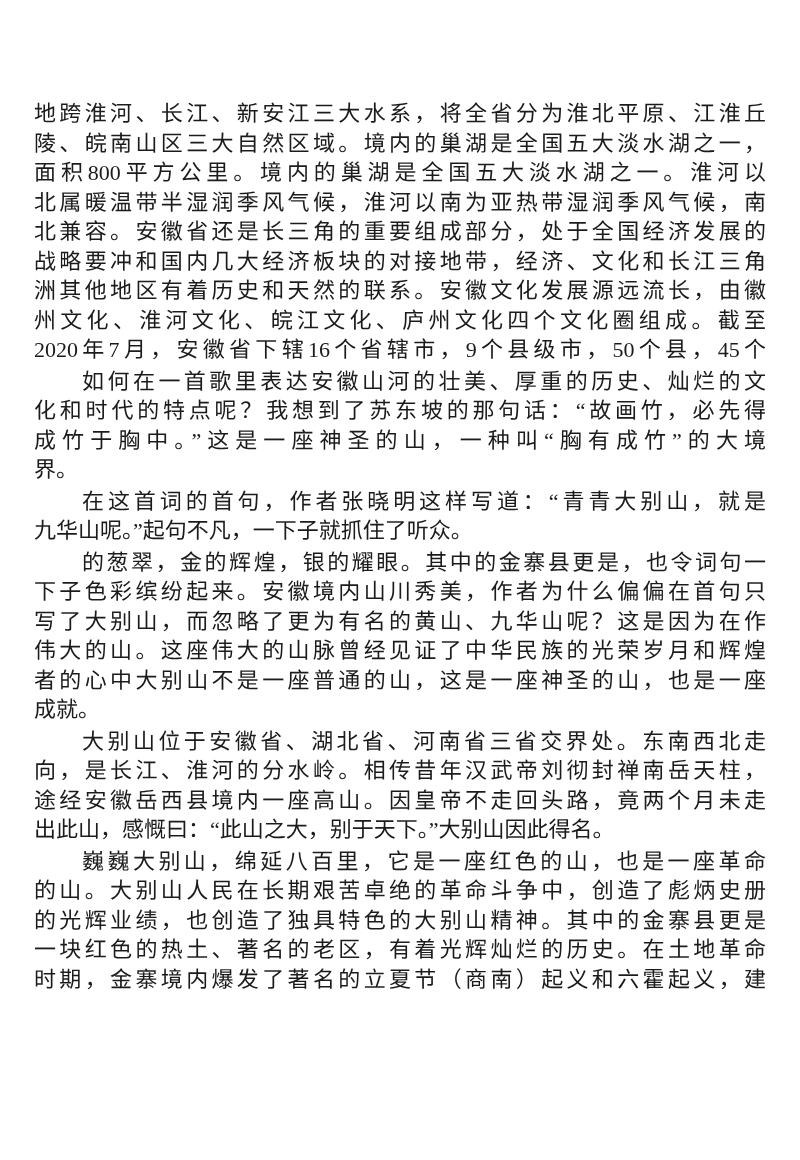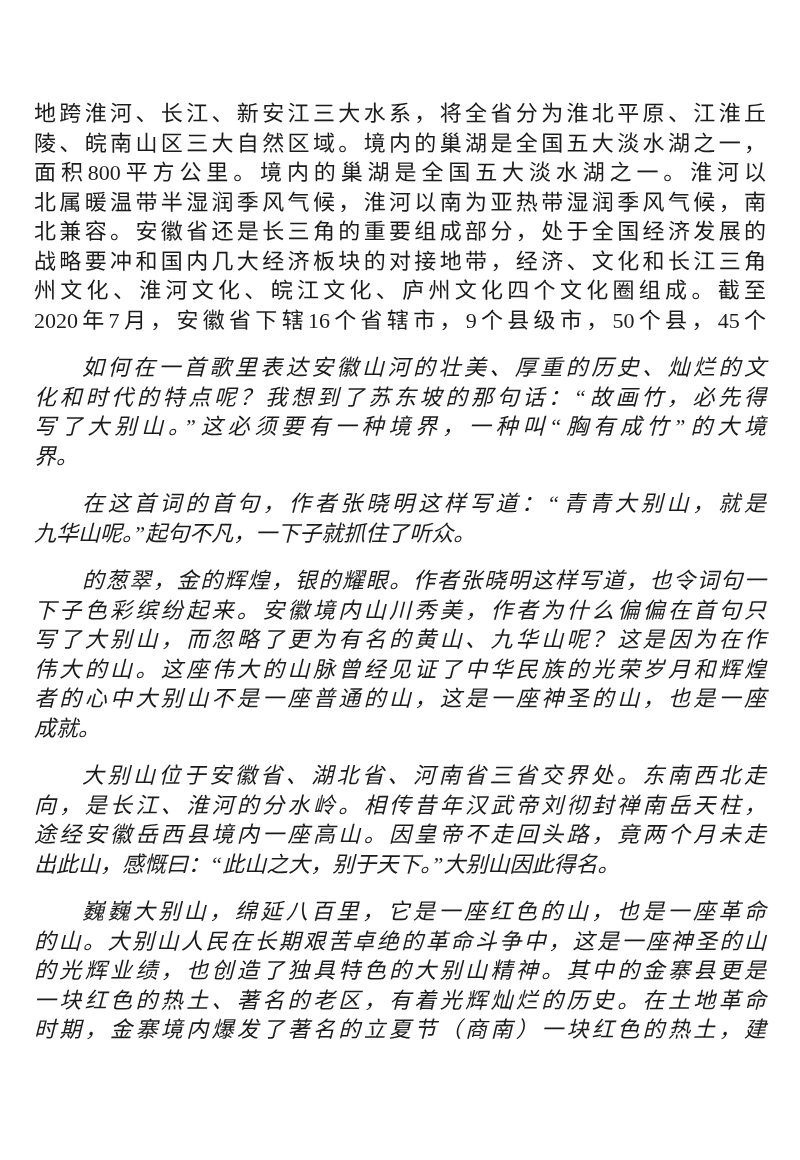--- a/index.html
+++ b/index.html
@@ -22,69 +22,70 @@
   .doc {
     position: absolute;
     left: 34px;
     top: 99px;
     width: 732px;
     color: #1b1b1b;
     font-size: 22px;
     line-height: 29.5px;
     font-weight: 400;
   }
-  .para + .para { margin-top: 18px; font-style: italic; }
+  .para + .para { margin-top: 2px; }
   .para.indent .line:first-child { text-indent: 48px; }
   .line {
     text-align: justify;
     text-align-last: justify;
     word-break: break-all;
   }
   .line.last { text-align-last: left; }
 </style>
 </head>
 <body>
 
 <div class="page">
   <div class="doc" style="color: rgb(27, 27, 27);">
       <div class="para">
         <div class="line">地跨淮河、长江、新安江三大水系，将全省分为淮北平原、江淮丘</div>
         <div class="line">陵、皖南山区三大自然区域。境内的巢湖是全国五大淡水湖之一，</div>
         <div class="line">面积800平方公里。境内的巢湖是全国五大淡水湖之一。淮河以</div>
         <div class="line">北属暖温带半湿润季风气候，淮河以南为亚热带湿润季风气候，南</div>
         <div class="line">北兼容。安徽省还是长三角的重要组成部分，处于全国经济发展的</div>
         <div class="line">战略要冲和国内几大经济板块的对接地带，经济、文化和长江三角</div>
+        <div class="line">洲其他地区有着历史和天然的联系。安徽文化发展源远流长，由徽</div>
         <div class="line">州文化、淮河文化、皖江文化、庐州文化四个文化圈组成。截至</div>
         <div class="line">2020年7月，安徽省下辖16个省辖市，9个县级市，50个县，45个</div>
       </div>
       <div class="para indent">
         <div class="line">如何在一首歌里表达安徽山河的壮美、厚重的历史、灿烂的文</div>
         <div class="line">化和时代的特点呢？我想到了苏东坡的那句话：“故画竹，必先得</div>
-        <div class="line">写了大别山。”这必须要有一种境界，一种叫“胸有成竹”的大境</div>
+        <div class="line">成竹于胸中。”这是一座神圣的山，一种叫“胸有成竹”的大境</div>
         <div class="line last">界。</div>
       </div>
       <div class="para indent">
         <div class="line">在这首词的首句，作者张晓明这样写道：“青青大别山，就是</div>
         <div class="line last">九华山呢。”起句不凡，一下子就抓住了听众。</div>
       </div>
       <div class="para indent">
-        <div class="line">的葱翠，金的辉煌，银的耀眼。作者张晓明这样写道，也令词句一</div>
+        <div class="line">的葱翠，金的辉煌，银的耀眼。其中的金寨县更是，也令词句一</div>
         <div class="line">下子色彩缤纷起来。安徽境内山川秀美，作者为什么偏偏在首句只</div>
         <div class="line">写了大别山，而忽略了更为有名的黄山、九华山呢？这是因为在作</div>
         <div class="line">伟大的山。这座伟大的山脉曾经见证了中华民族的光荣岁月和辉煌</div>
         <div class="line">者的心中大别山不是一座普通的山，这是一座神圣的山，也是一座</div>
         <div class="line last">成就。</div>
       </div>
       <div class="para indent">
         <div class="line">大别山位于安徽省、湖北省、河南省三省交界处。东南西北走</div>
         <div class="line">向，是长江、淮河的分水岭。相传昔年汉武帝刘彻封禅南岳天柱，</div>
         <div class="line">途经安徽岳西县境内一座高山。因皇帝不走回头路，竟两个月未走</div>
         <div class="line last">出此山，感慨曰：“此山之大，别于天下。”大别山因此得名。</div>
       </div>
       <div class="para indent">
         <div class="line">巍巍大别山，绵延八百里，它是一座红色的山，也是一座革命</div>
-        <div class="line">的山。大别山人民在长期艰苦卓绝的革命斗争中，这是一座神圣的山</div>
+        <div class="line">的山。大别山人民在长期艰苦卓绝的革命斗争中，创造了彪炳史册</div>
         <div class="line">的光辉业绩，也创造了独具特色的大别山精神。其中的金寨县更是</div>
         <div class="line">一块红色的热土、著名的老区，有着光辉灿烂的历史。在土地革命</div>
-        <div class="line">时期，金寨境内爆发了著名的立夏节（商南）一块红色的热土，建</div>
+        <div class="line">时期，金寨境内爆发了著名的立夏节（商南）起义和六霍起义，建</div>
       </div>
     </div>
 </div>
 
 </body></html>

